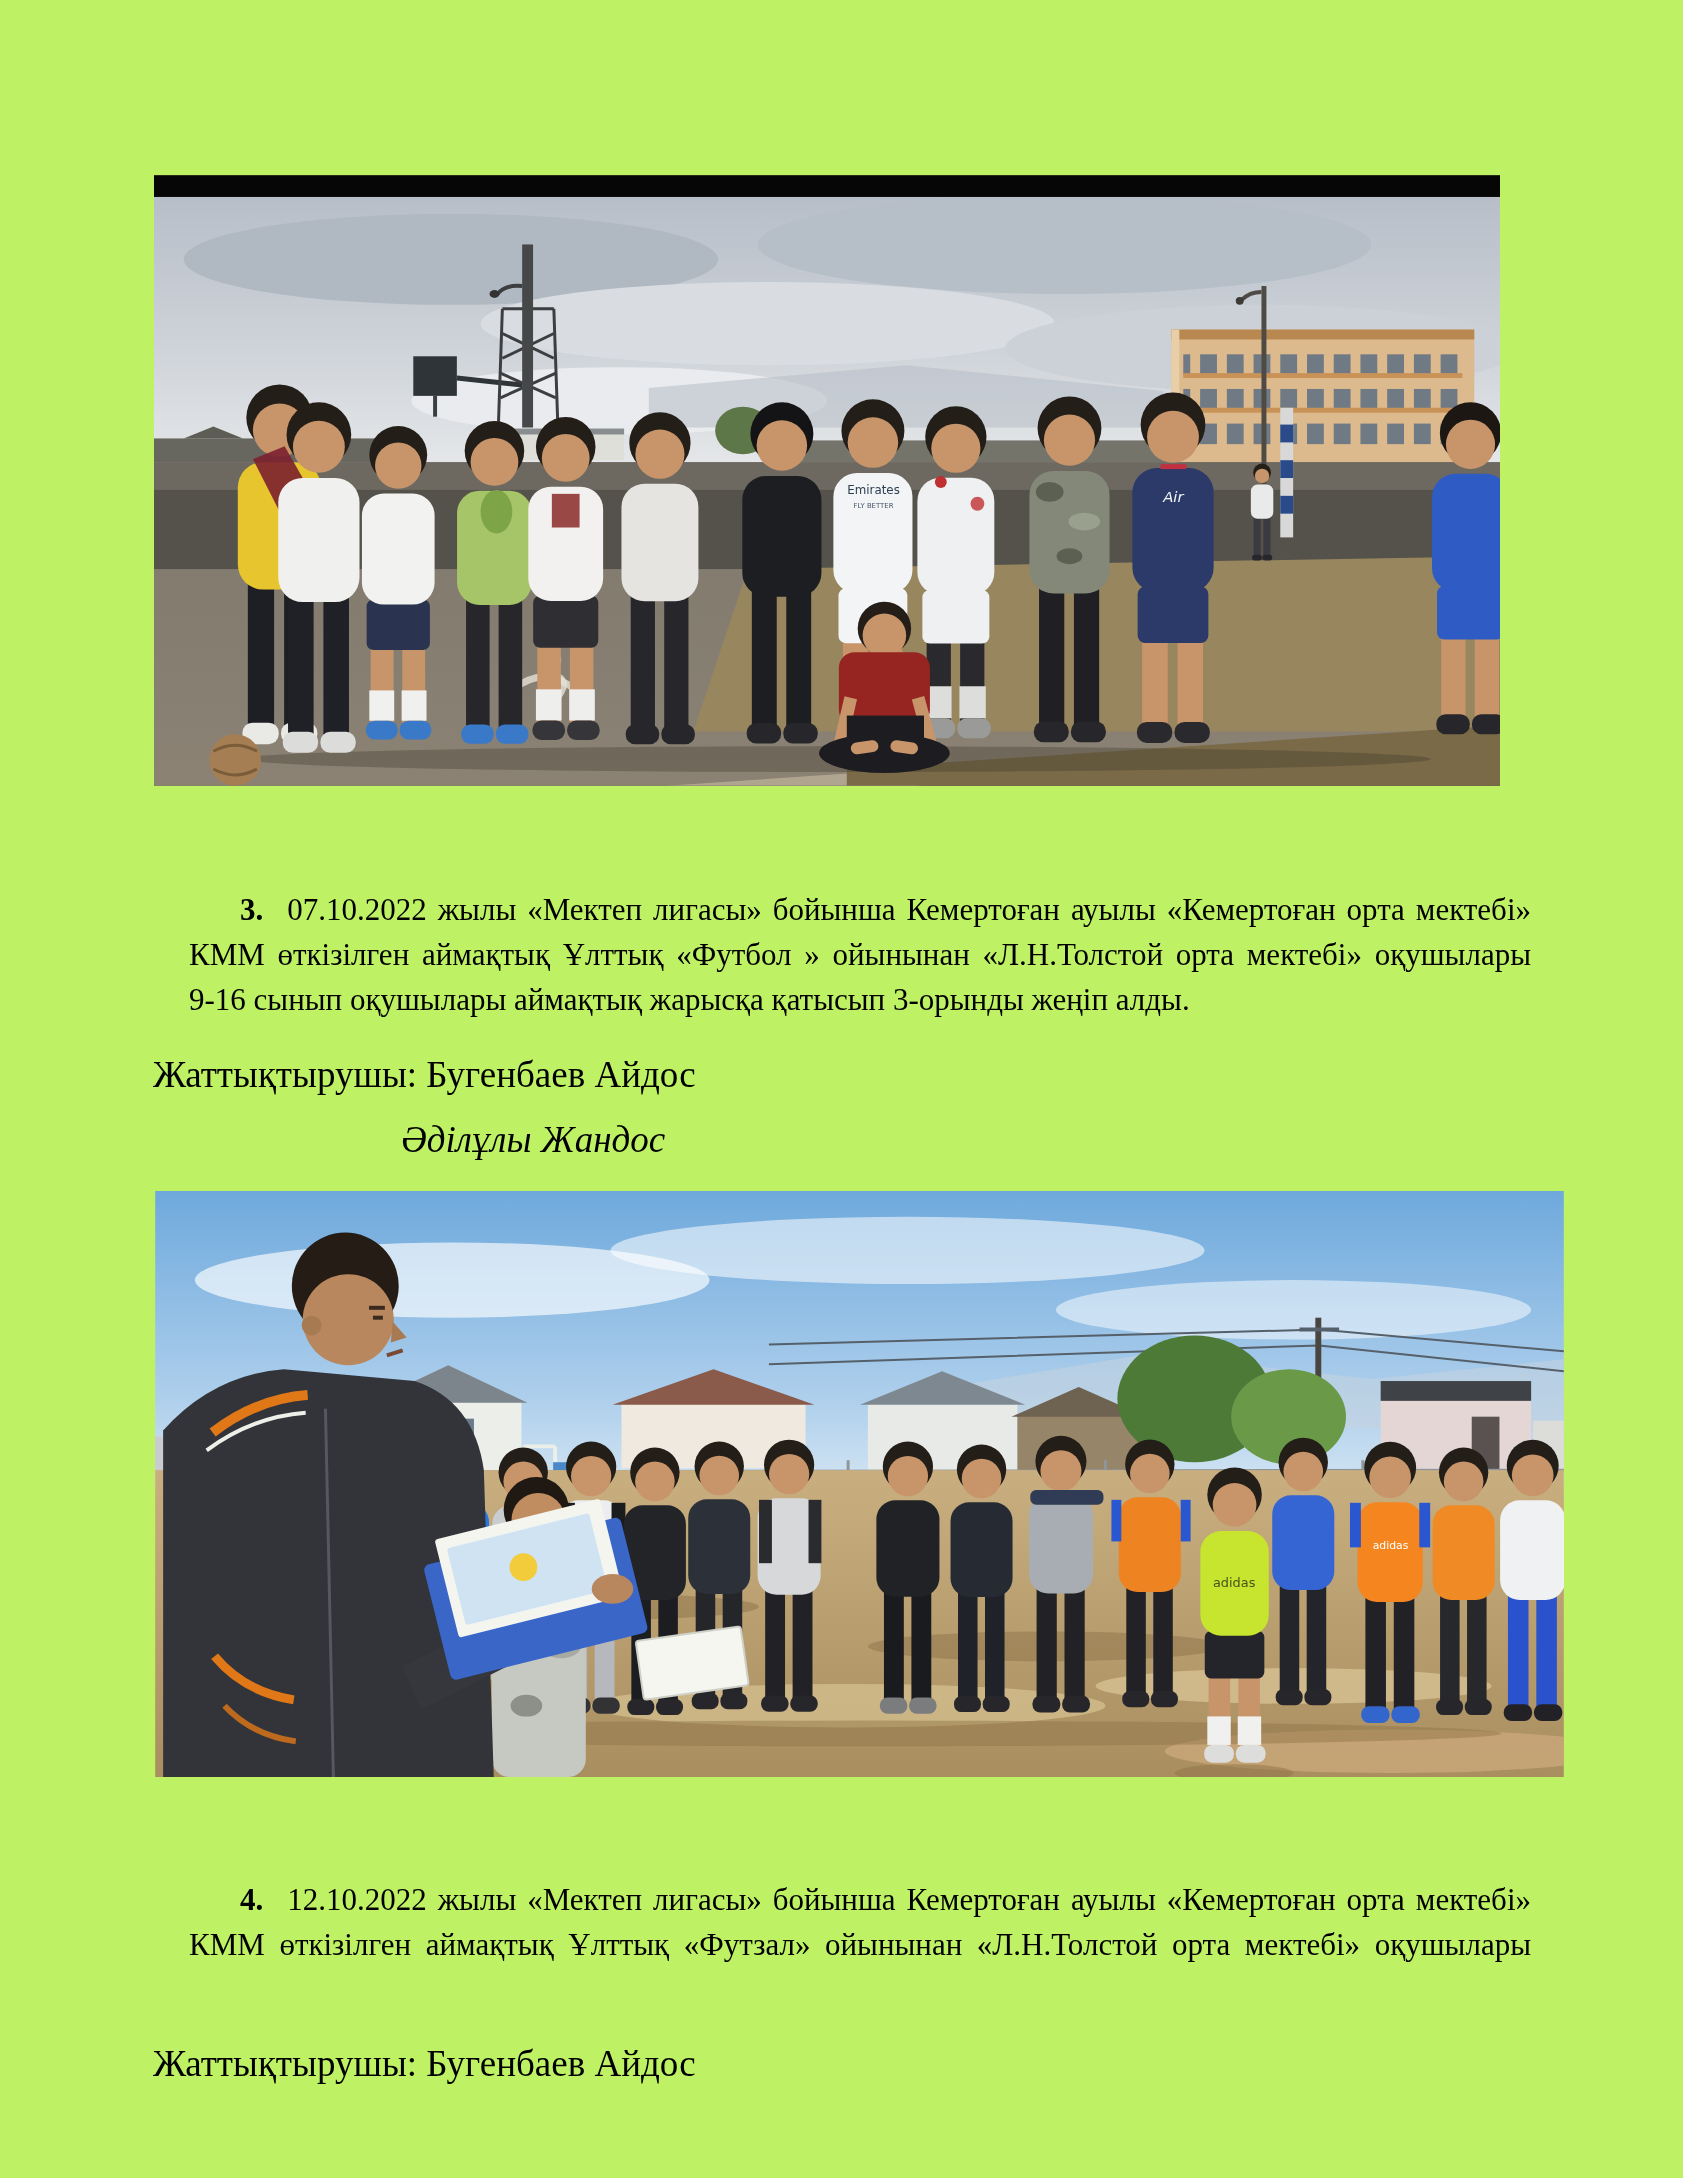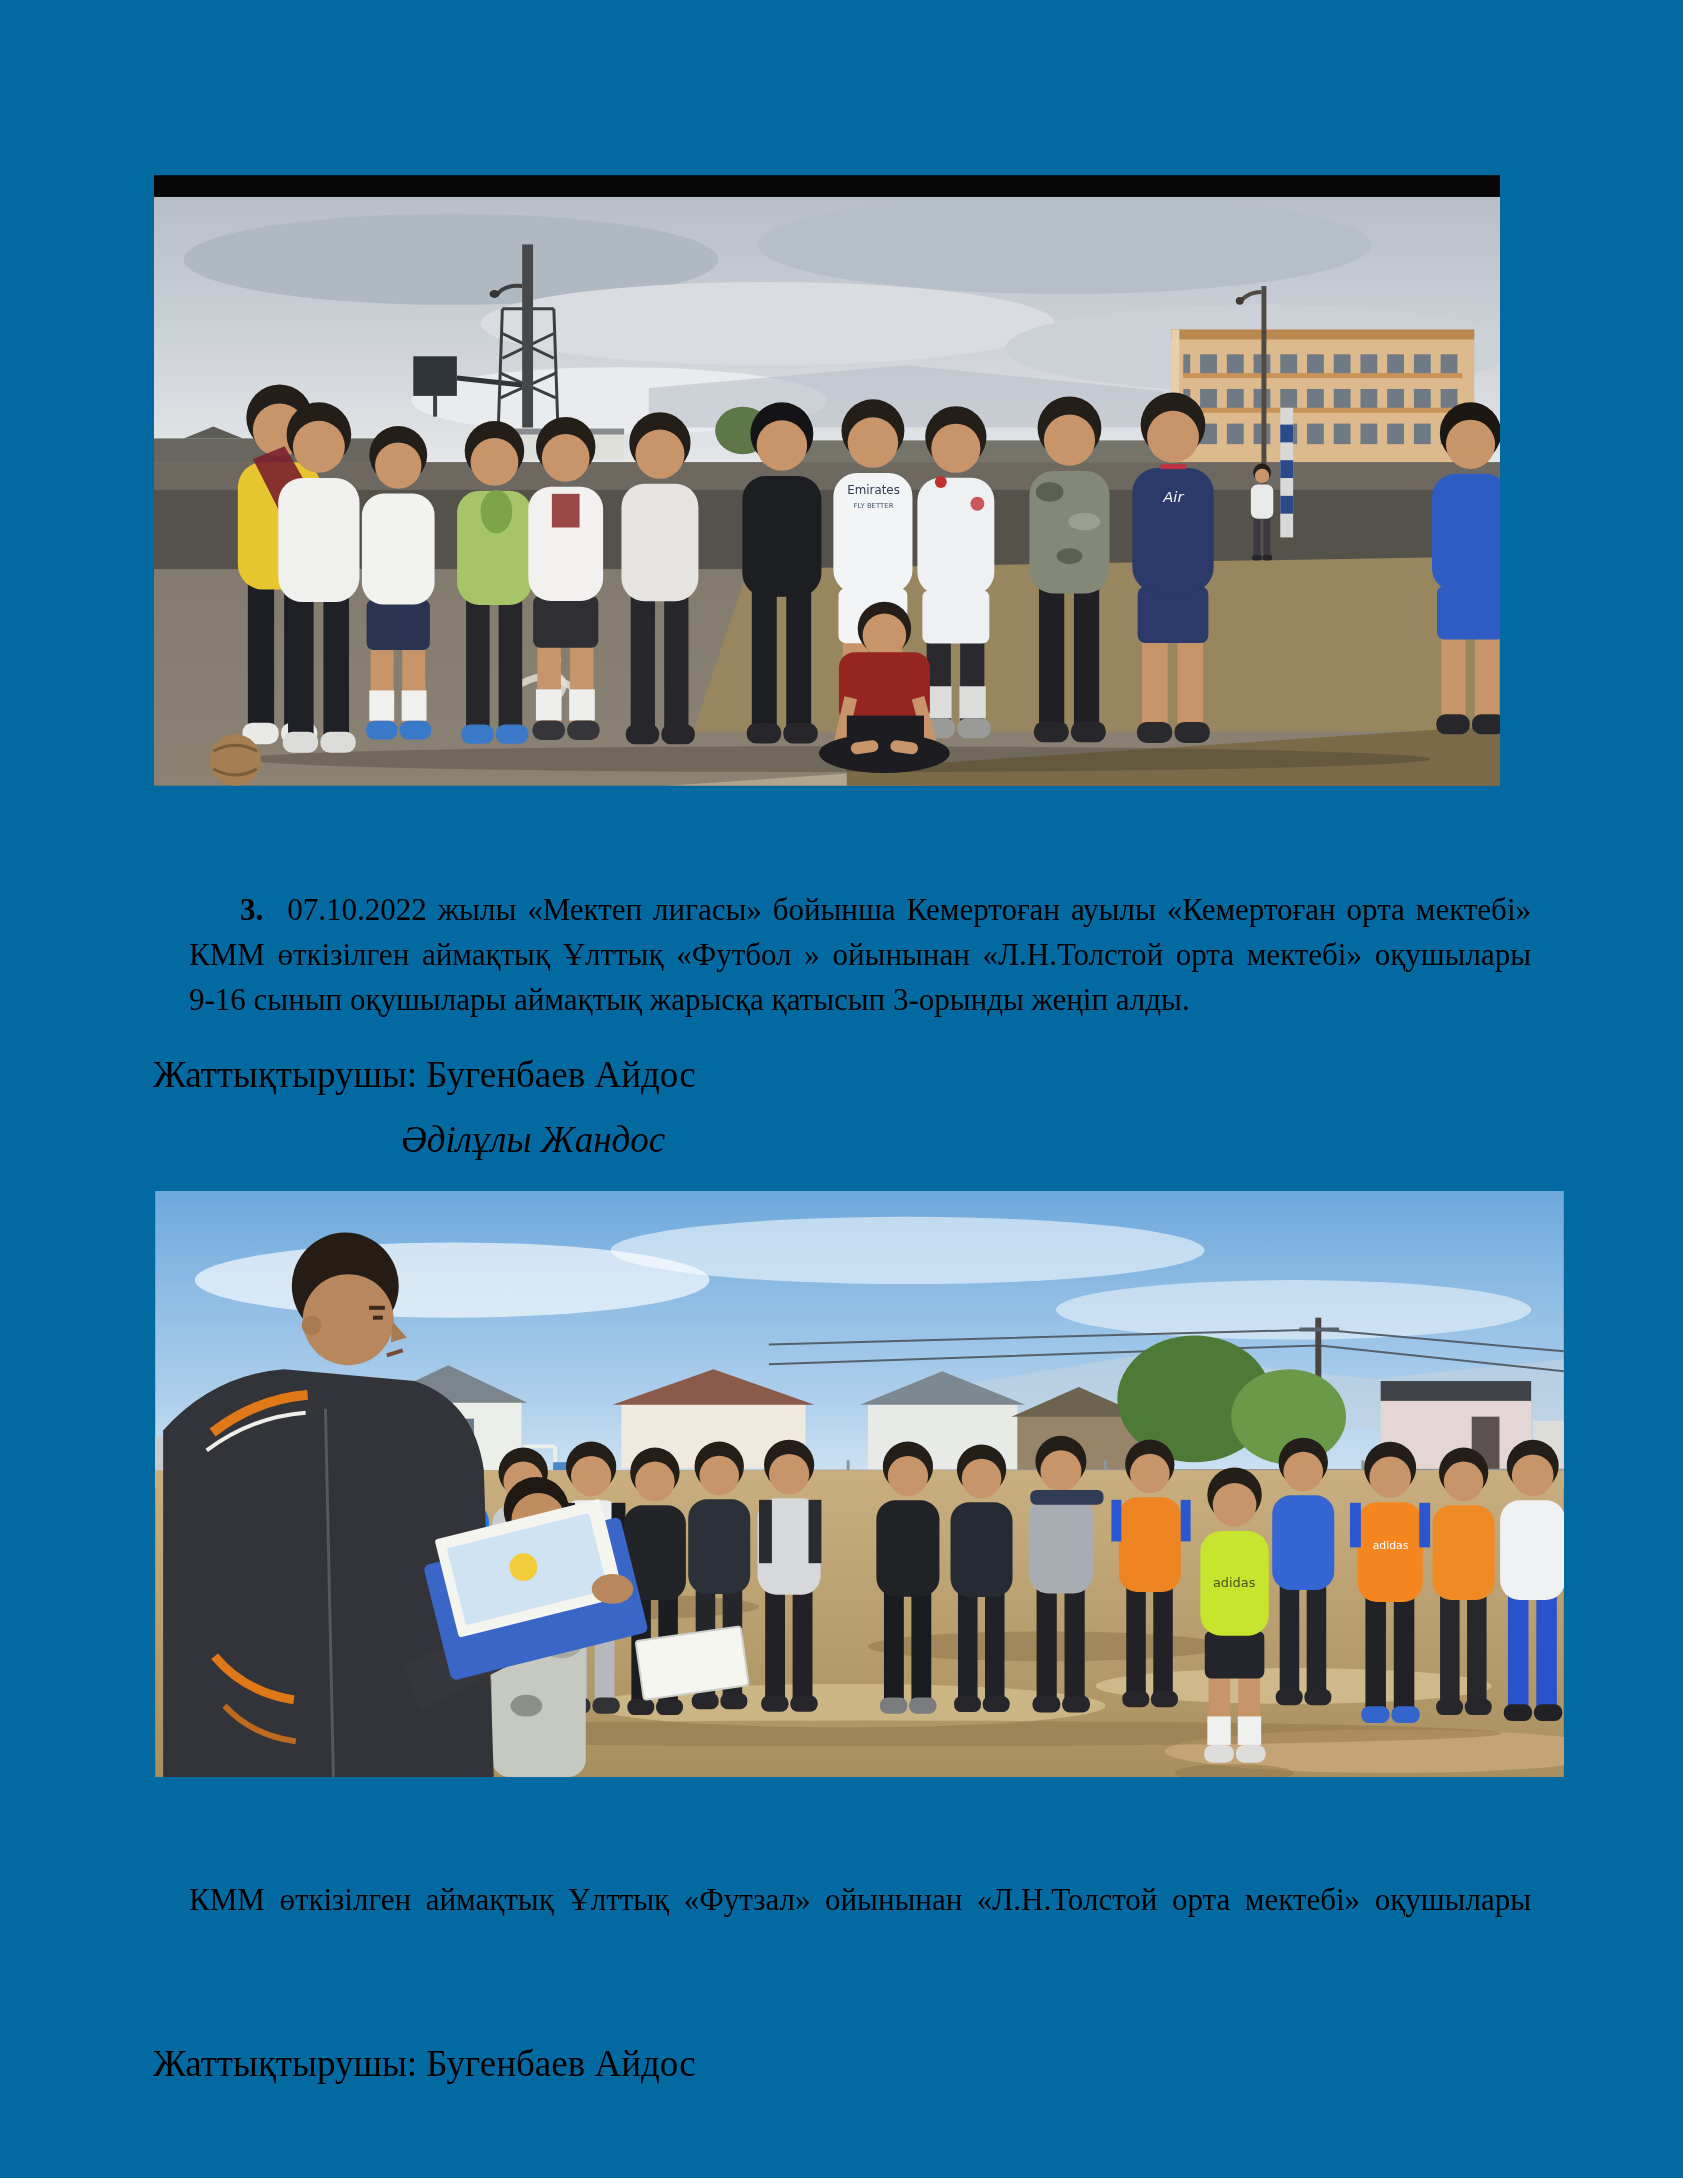--- a/index.html
+++ b/index.html
@@ -1,16 +1,16 @@
 <!DOCTYPE html>
 <html><head>
 <meta charset="utf-8">
 <style>
   html,body{margin:0;padding:0;background:#ffffff;}
-  .page{position:relative;width:1683px;height:2178px;background:#0369a1;
+  .page{position:relative;width:1683px;height:2178px;background:#bef264;
         font-family:"Liberation Serif", serif;color:#000;overflow:hidden;}
   .photo{position:absolute;display:block;}
   .photo1{left:154px;top:175px;}
   .photo2{left:155px;top:1191px;}
   .para{position:absolute;left:153px;width:1378px;font-size:31px;line-height:45px;}
   .para3{top:887px;}
   .para4{top:1877px;}
   .line{height:45px;overflow:hidden;white-space:nowrap;margin-left:36px;}
   .j{text-align:justify;text-align-last:justify;}
   .first{ text-indent:51px; }
@@ -328,19 +328,20 @@
   <div class="para para3">
     <div class="line j first"><span class="num">3.</span><span class="numgap"></span><span>07.10.2022 жылы «Мектеп лигасы» бойынша Кемертоған ауылы «Кемертоған орта мектебі»</span></div>
     <div class="line j">КММ  өткізілген аймақтық Ұлттық «Футбол » ойынынан «Л.Н.Толстой орта мектебі» оқушылары</div>
     <div class="line">9-16 сынып оқушылары аймақтық жарысқа қатысып 3-орынды жеңіп алды.</div>
   </div>
 
   <div class="coach coach3a">Жаттықтырушы: Бугенбаев Айдос</div>
   <div class="coach coach3b">Әділұлы Жандос</div>
 
   <div class="para para4">
+    <div class="line j first"><span class="num">4.</span><span class="numgap"></span><span>12.10.2022 жылы «Мектеп лигасы» бойынша Кемертоған ауылы «Кемертоған орта мектебі»</span></div>
     <div class="line j">КММ  өткізілген аймақтық Ұлттық «Футзал» ойынынан «Л.Н.Толстой орта мектебі» оқушылары</div>
   </div>
 
   <div class="coach coach4">Жаттықтырушы: Бугенбаев Айдос</div>
 
 </div>
 
 
 </body></html>

